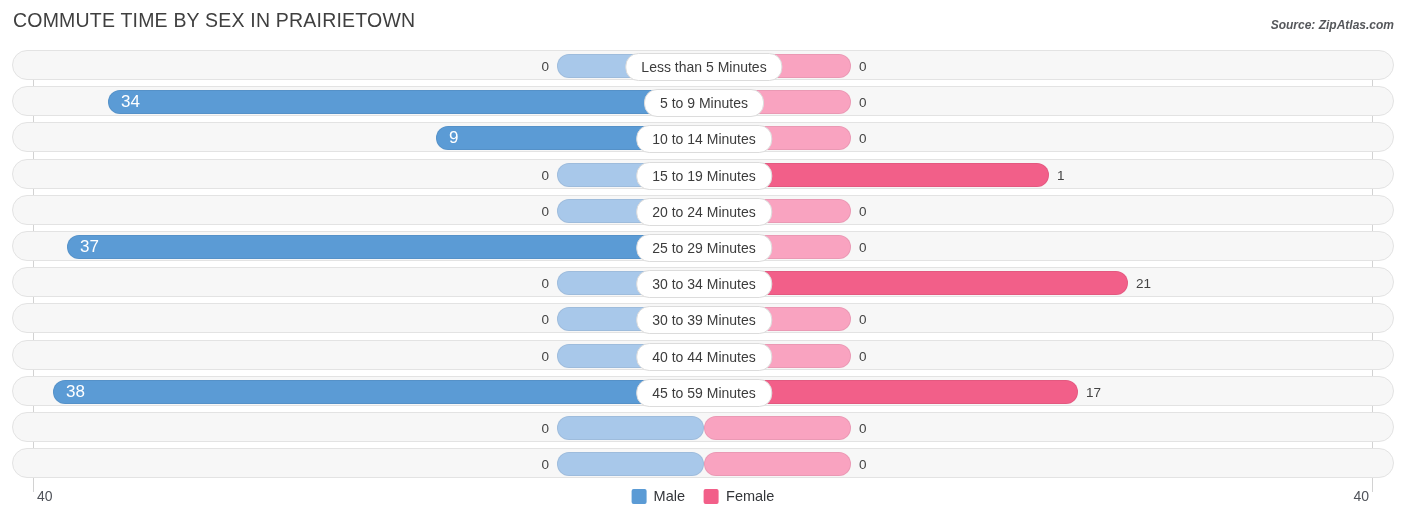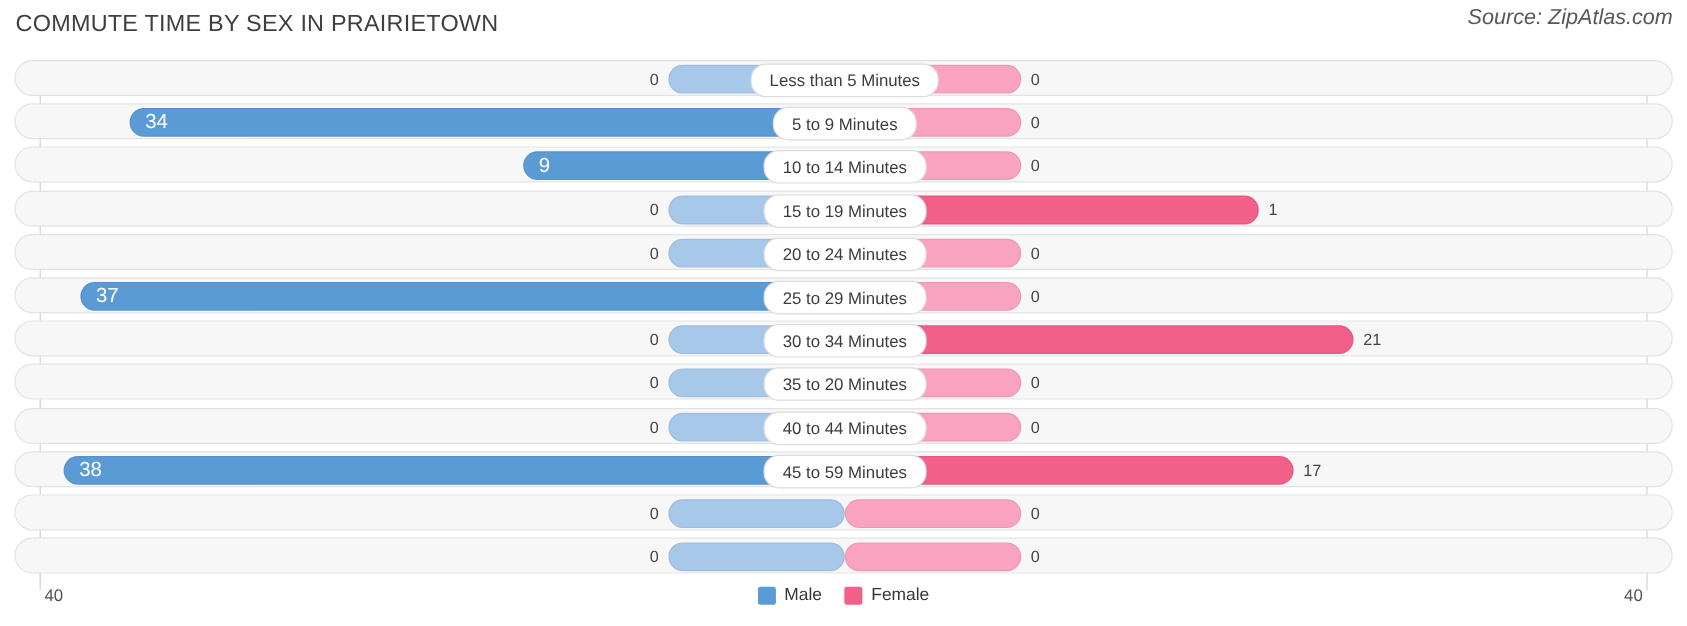--- a/index.html
+++ b/index.html
@@ -13,22 +13,22 @@
     position:relative;
   }
   
   #header{position:absolute;left:0;top:0;width:1406px;height:44px;}
   #chart-title{
     position:absolute;left:13px;top:9px;
     font-size:19.5px;letter-spacing:.2px;
     color:#3f3f3f;font-weight:400;white-space:nowrap;
   }
   #source-note{
-    position:absolute;right:12px;top:4px;
-    font-size:18px;font-style:italic;color:#55575b;white-space:nowrap;
+    position:absolute;right:12px;top:18px;
+    font-size:12px;font-style:italic;color:#55575b;white-space:nowrap;font-weight:bold;
   }
   
   #plot{position:absolute;left:0;top:44px;width:1406px;height:440px;}
   .axis-line{
     position:absolute;top:6px;width:1px;height:442px;
     background:#d2d2d2;
   }
   #axis-left{left:33px;}
   #axis-right{left:1372px;}
 
@@ -171,21 +171,21 @@
         </div>
         <div class="row-label" style="left: 691px;">30 to 34 Minutes</div>
       </div>
       <div class="row" style="top: 259.4px;">
         <div class="bar bar-male is-zero" style="left: 544px; width: 147px;">
           <span class="bar-value-out value-left">0</span>
         </div>
         <div class="bar bar-female is-zero" style="left: 691px; width: 147px;">
           <span class="bar-value-out value-right">0</span>
         </div>
-        <div class="row-label" style="left: 691px;">35 to 20 Minutes</div>
+        <div class="row-label" style="left: 691px;">30 to 39 Minutes</div>
       </div>
       <div class="row" style="top: 295.6px;">
         <div class="bar bar-male is-zero" style="left: 544px; width: 147px;">
           <span class="bar-value-out value-left">0</span>
         </div>
         <div class="bar bar-female is-zero" style="left: 691px; width: 147px;">
           <span class="bar-value-out value-right">0</span>
         </div>
         <div class="row-label" style="left: 691px;">40 to 44 Minutes</div>
       </div>

